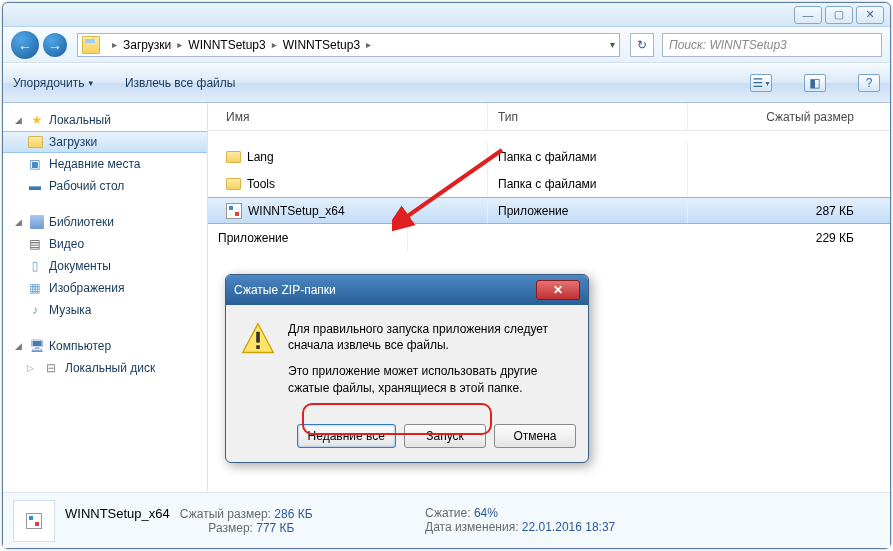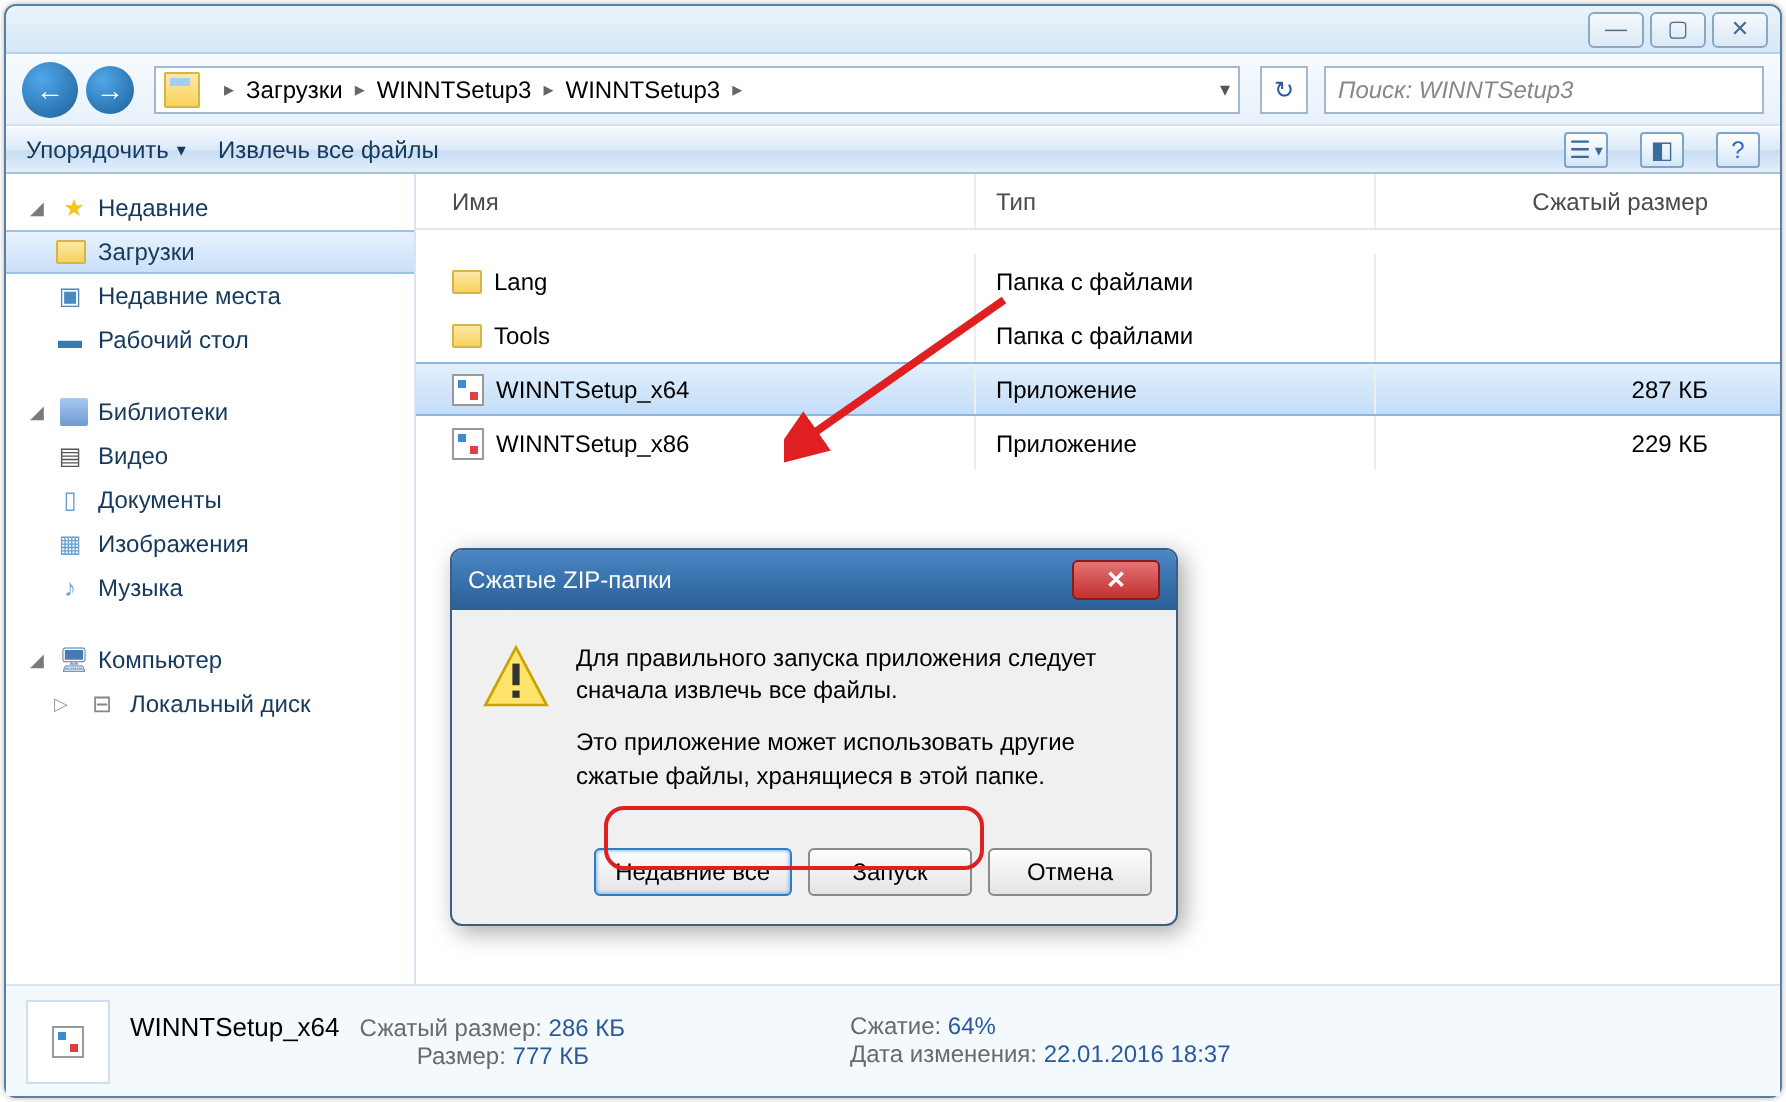--- a/index.html
+++ b/index.html
@@ -16,21 +16,21 @@
 .nav-circle.fwd { width: 24px; height: 24px; }
 .addressbar { flex: 1; height: 24px; border: 1px solid #a4b9cf; background: #fff; display: flex; align-items: center; padding: 0 4px; margin: 0 6px; }
 .addr-icon { width: 18px; height: 18px; background: linear-gradient(to bottom,#fde9a8,#f7d25c); border: 1px solid #d6b548; border-radius: 1px; margin-right: 6px; position: relative; }
 .addr-icon::after { content:""; position:absolute; width:10px; height:4px; background:#9fcff5; top:2px; left:2px; }
 .crumb { color: #000; cursor: pointer; }
 .crumb-sep { color: #666; padding: 0 6px; font-size: 10px; }
 .addr-refresh { width: 24px; height: 24px; border: 1px solid #a4b9cf; background: #fff; display: flex; align-items: center; justify-content: center; color: #2a5a9a; cursor: pointer; margin-right: 4px; }
 .searchbox { width: 220px; height: 24px; border: 1px solid #a4b9cf; background: #fff; display: flex; align-items: center; padding: 0 6px; color: #888; font-style: italic; }
 
 
-.toolbar { height: 24px; background: linear-gradient(to bottom,#f4f9fe 0%, #dceaf8 48%, #c9ddf2 52%, #e2eefb 100%); border-top: 1px solid #fff; border-bottom: 1px solid #a9c3db; display: flex; align-items: center; padding: 0 10px; gap: 16px; }
+.toolbar { height: 40px; background: linear-gradient(to bottom,#f4f9fe 0%, #dceaf8 48%, #c9ddf2 52%, #e2eefb 100%); border-top: 1px solid #fff; border-bottom: 1px solid #a9c3db; display: flex; align-items: center; padding: 0 10px; gap: 32px; }
 .tb-btn { color: #16395c; cursor: pointer; display: flex; align-items: center; gap: 4px; }
 .tb-sep { flex: 1; }
 .tb-icon { width: 22px; height: 18px; border: 1px solid #7ba4c8; background: linear-gradient(to bottom,#fff,#d4e6f6); border-radius: 2px; display: flex; align-items: center; justify-content: center; color: #3a6a9a; cursor: pointer; }
 
 
 .body { flex: 1; display: flex; overflow: hidden; }
 .sidebar { width: 205px; border-right: 1px solid #d9e4f0; padding: 6px 0; overflow-y: auto; }
 .side-group { margin-bottom: 14px; }
 .side-item { display: flex; align-items: center; height: 22px; padding-left: 24px; gap: 6px; cursor: pointer; color: #16395c; }
 .side-item.header { padding-left: 12px; color: #16395c; gap: 4px; }
@@ -121,21 +121,21 @@
     <div class="tb-icon" style="color:#2a6ac4;">?</div>
   </div>
 
   <div class="body">
 
     <div class="sidebar">
       <div class="side-group">
         <div class="side-item header">
           <span class="tri">◢</span>
           <span class="ico ico-star">★</span>
-          <span>Недавние</span>
+          <span>Локальный</span>
         </div>
         <div class="side-item selected">
           <span class="ico">
               <span class="ico-folder"></span>
             </span>
           <span>Загрузки</span>
         </div>
         <div class="side-item">
           <span class="ico" style="color:#4a8ac0;">▣</span>
           <span>Недавние места</span>
@@ -212,24 +212,20 @@
           </div>
           <div class="row selected">
             <div class="col-name">
               <span class="ico-app"></span>
               <span>WINNTSetup_x64</span>
             </div>
             <div class="col-type">Приложение</div>
             <div class="col-size">287 КБ</div>
           </div>
           <div class="row">
-            <div class="col-name">
-              <span class="ico-app"></span>
-              <span>WINNTSetup_x86</span>
-            </div>
             <div class="col-type">Приложение</div>
             <div class="col-size">229 КБ</div>
           </div>
         </div>
     </div>
 
   </div>
 
   <div class="details">
     <div class="det-thumb">

